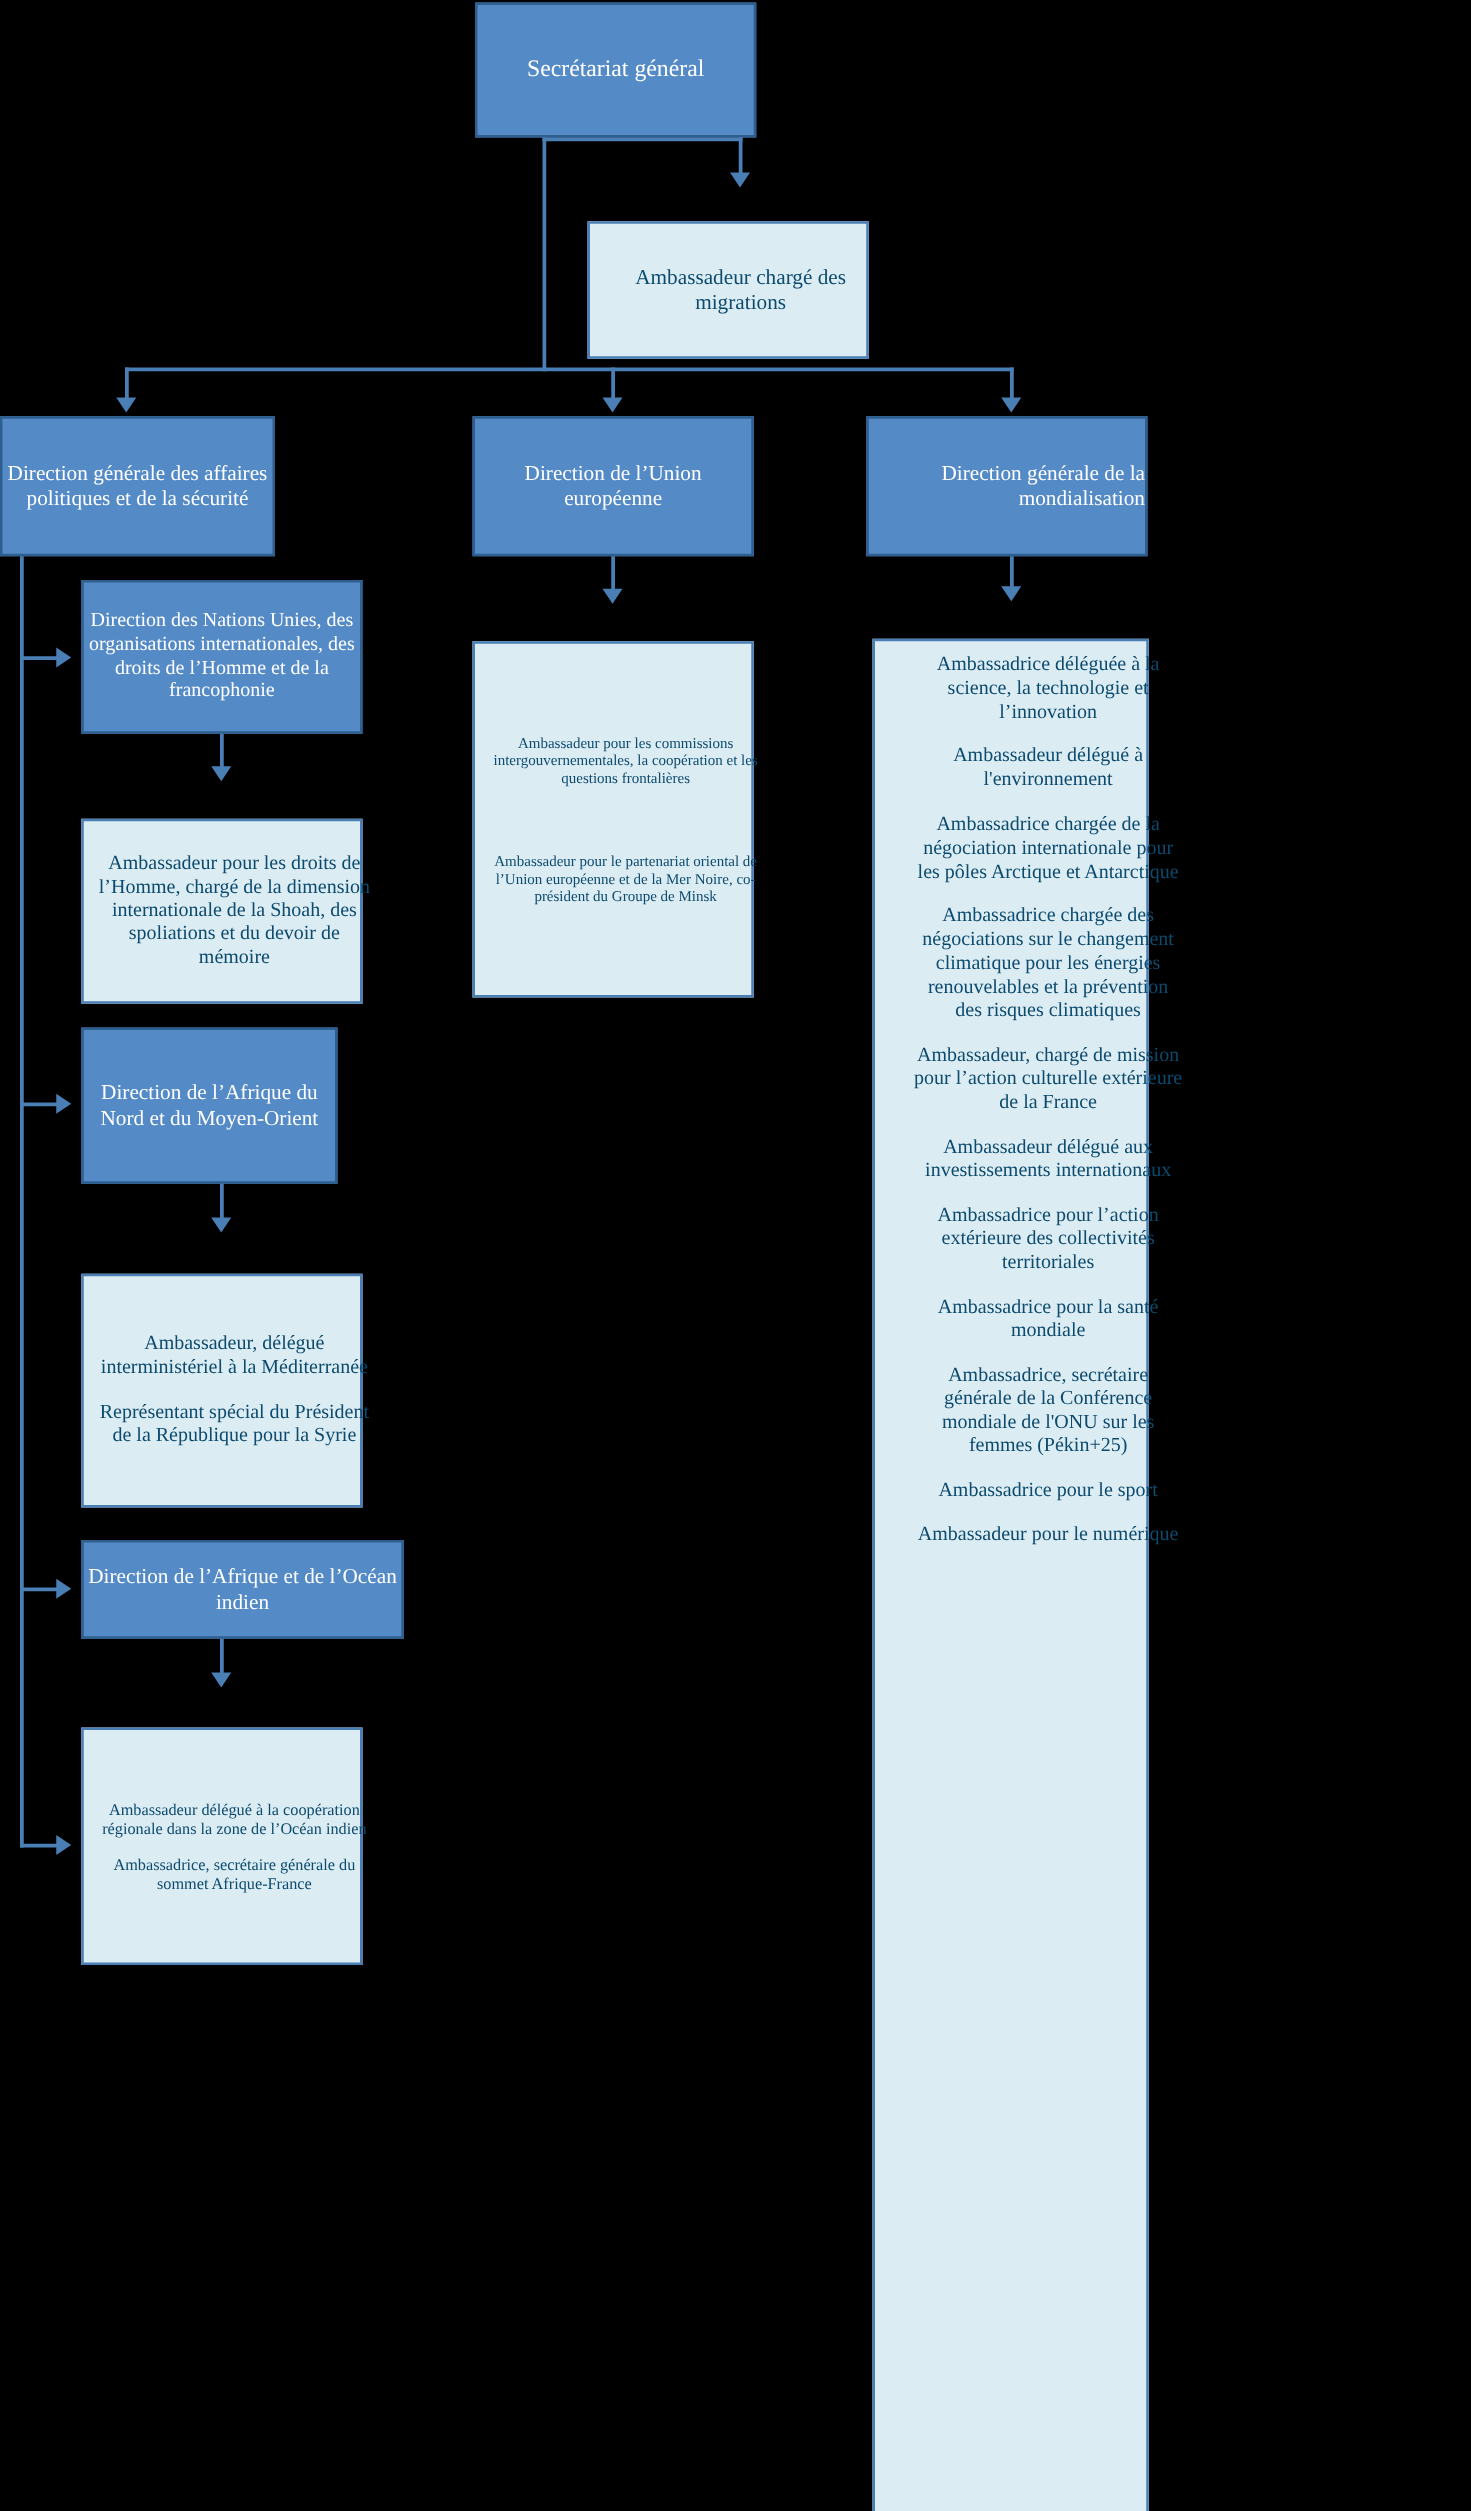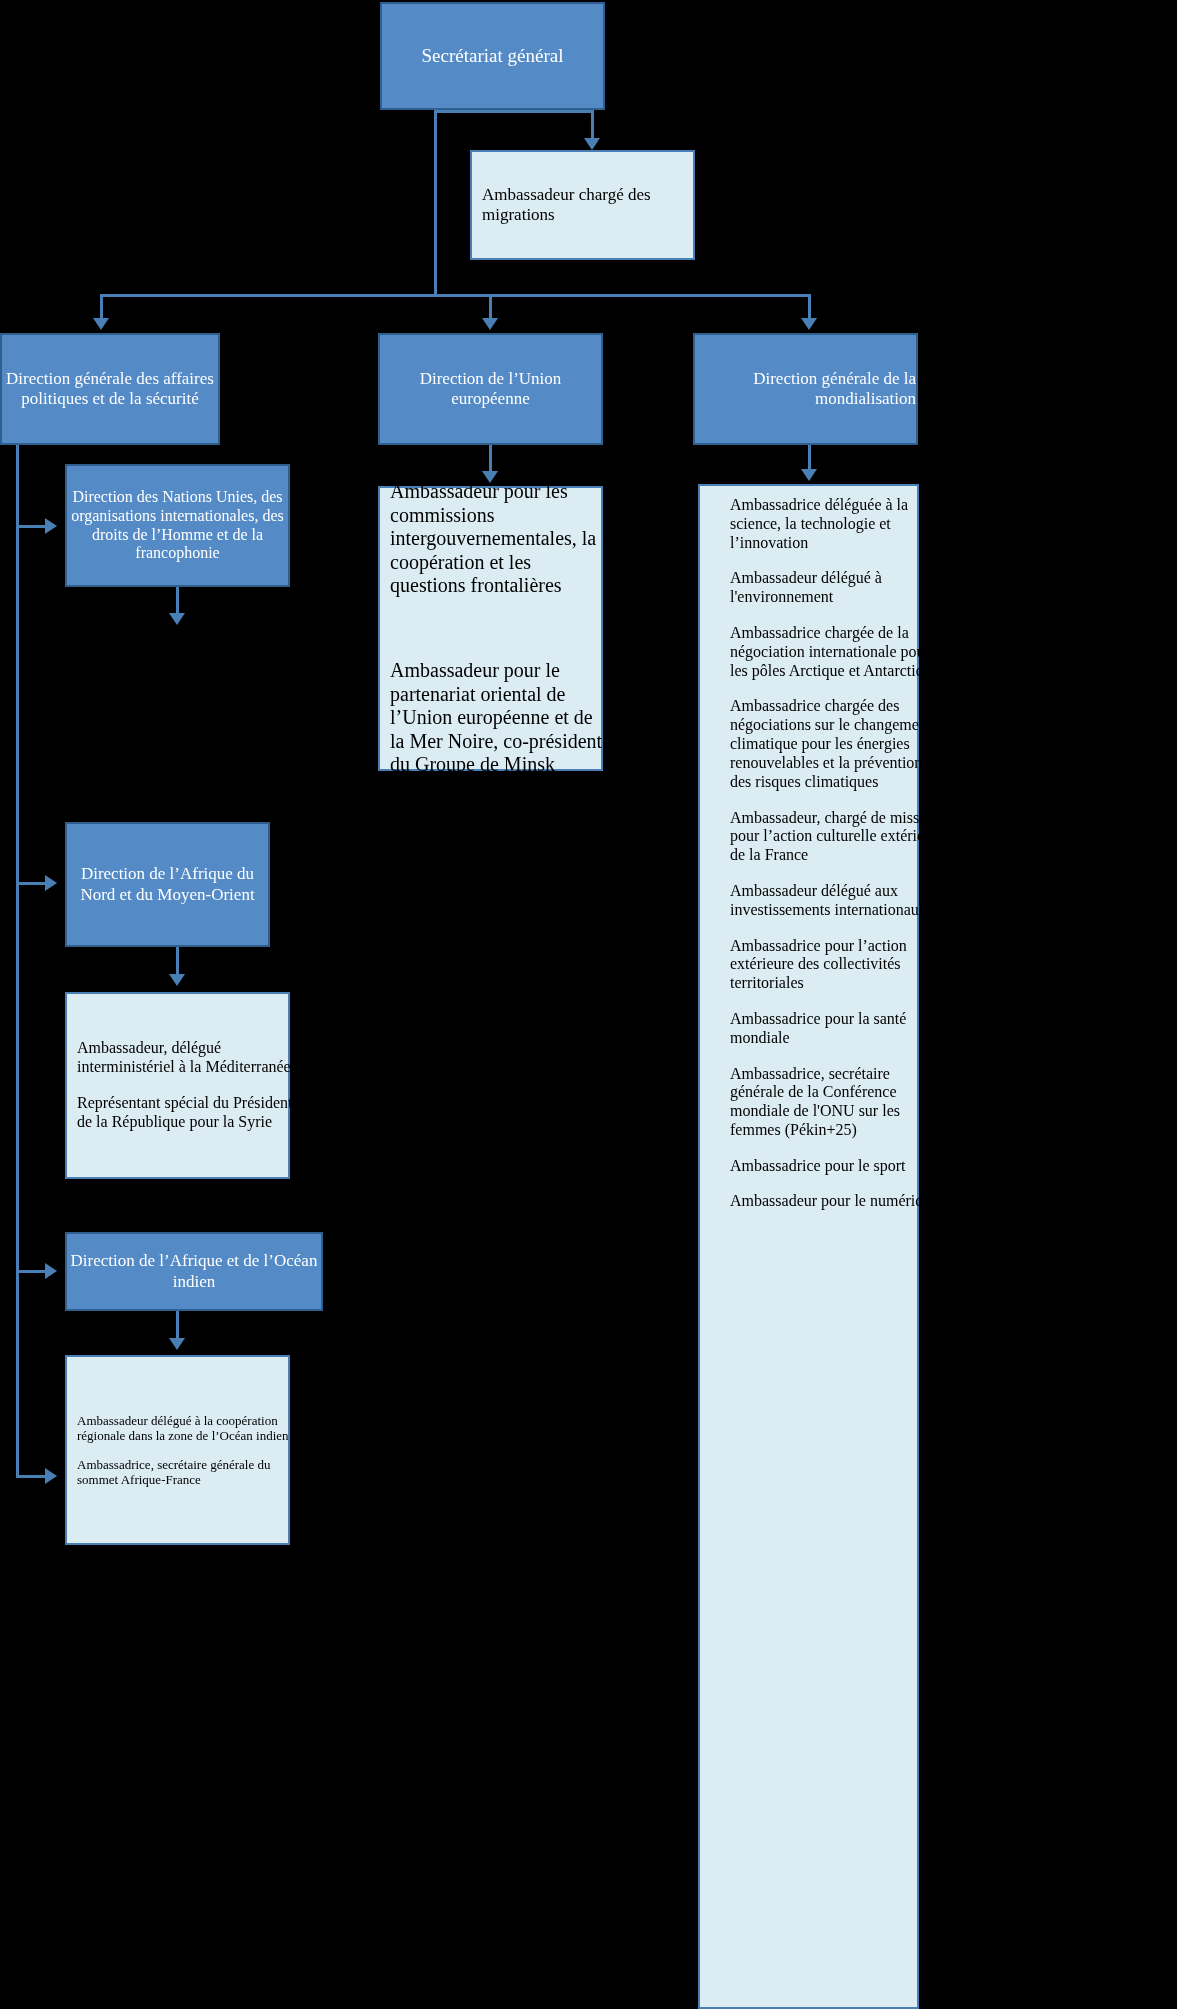--- a/index.html
+++ b/index.html
@@ -33,23 +33,24 @@
   }
   .node.dark {
     background: #548ac6;
     color: #ffffff;
     text-align: center;
     align-items: center;
     border: 2px solid #2e5f8f;
   }
   .node.light {
     background: #dcecf3;
-    color: #000000;
-    text-align: left;
+    color: #0c4a6e;
+    text-align: center;
     border: 2px solid #4a7fb5;
+    margin-top: 27px;
   }
   .node .txt {
     display: block;
     width: 100%;
     line-height: 1.18;
     white-space: pre-line;
   }
   .node.dark .txt { padding: 0 6px; }
   .node.light .txt { padding: 0 10px; }
 
@@ -124,20 +125,23 @@
   <div class="ln hline" style="left:16px; top:525px; width:30px; height:3px;"></div>
   <div class="arrow-right" style="left:45px; top:518px;"></div>
 
   <div class="node dark" style="left:65px; top:464px; width:225px; height:123px; font-size:16px;">
     <span class="txt">Direction des Nations Unies, des organisations internationales, des droits de l’Homme et de la francophonie</span>
   </div>
 
   <div class="ln vline" style="left:176px; top:587px; width:3px; height:28px;"></div>
   <div class="arrow-down" style="left:169px; top:613px;"></div>
 
+  <div class="node light" style="left:65px; top:628px; width:225px; height:148px; font-size:16px;">
+    <span class="txt">Ambassadeur pour les droits de l’Homme, chargé de la dimension internationale de la Shoah, des spoliations et du devoir de mémoire</span>
+  </div>
 
   <div class="ln hline" style="left:16px; top:882px; width:30px; height:3px;"></div>
   <div class="arrow-right" style="left:45px; top:875px;"></div>
 
   <div class="node dark" style="left:65px; top:822px; width:205px; height:125px; font-size:17px;">
     <span class="txt">Direction de l’Afrique du Nord et du Moyen-Orient</span>
   </div>
 
   <div class="ln vline" style="left:176px; top:947px; width:3px; height:29px;"></div>
   <div class="arrow-down" style="left:169px; top:974px;"></div>
@@ -161,21 +165,21 @@
   <div class="arrow-right" style="left:45px; top:1468px;"></div>
 
   <div class="node light" style="left:65px; top:1355px; width:225px; height:190px; font-size:13px;">
     <span class="txt para">Ambassadeur délégué à la coopération régionale dans la zone de l’Océan indien</span>
     <span class="txt para">Ambassadrice, secrétaire générale du sommet Afrique-France</span>
   </div>
 
   <div class="ln vline" style="left:489px; top:445px; width:3px; height:28px;"></div>
   <div class="arrow-down" style="left:482px; top:471px;"></div>
 
-  <div class="node light" style="left:378px; top:486px; width:225px; height:285px; font-size:20px;gap:40px;">
+  <div class="node light" style="left:378px; top:486px; width:225px; height:285px; font-size:12px;gap:40px;">
     <span class="txt para">Ambassadeur pour les commissions intergouvernementales, la coopération et les questions frontalières</span>
     <span class="txt para">Ambassadeur pour le partenariat oriental de l’Union européenne et de la Mer Noire, co-président du Groupe de Minsk</span>
   </div>
 
   <div class="ln vline" style="left:808px; top:445px; width:3px; height:26px;"></div>
   <div class="arrow-down" style="left:801px; top:469px;"></div>
 
   <div class="node light" style="left:698px; top:484px; width:221px; height:1525px; font-size:16px; justify-content:flex-start; padding-top:10px;">
     <div id="mondialisation-list" style="width:100%;padding-left:20px;">
         <span class="txt para">Ambassadrice déléguée à la science, la technologie et l’innovation</span>

